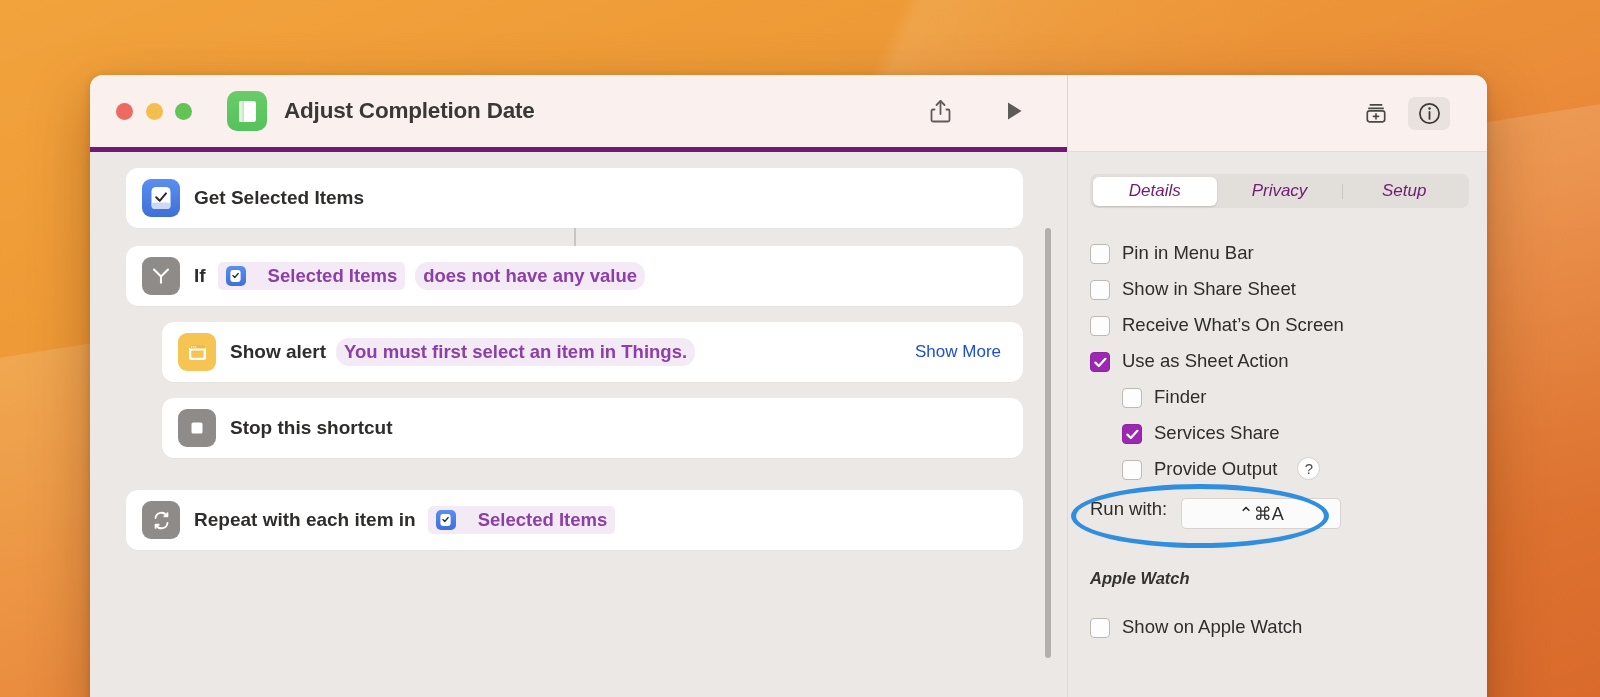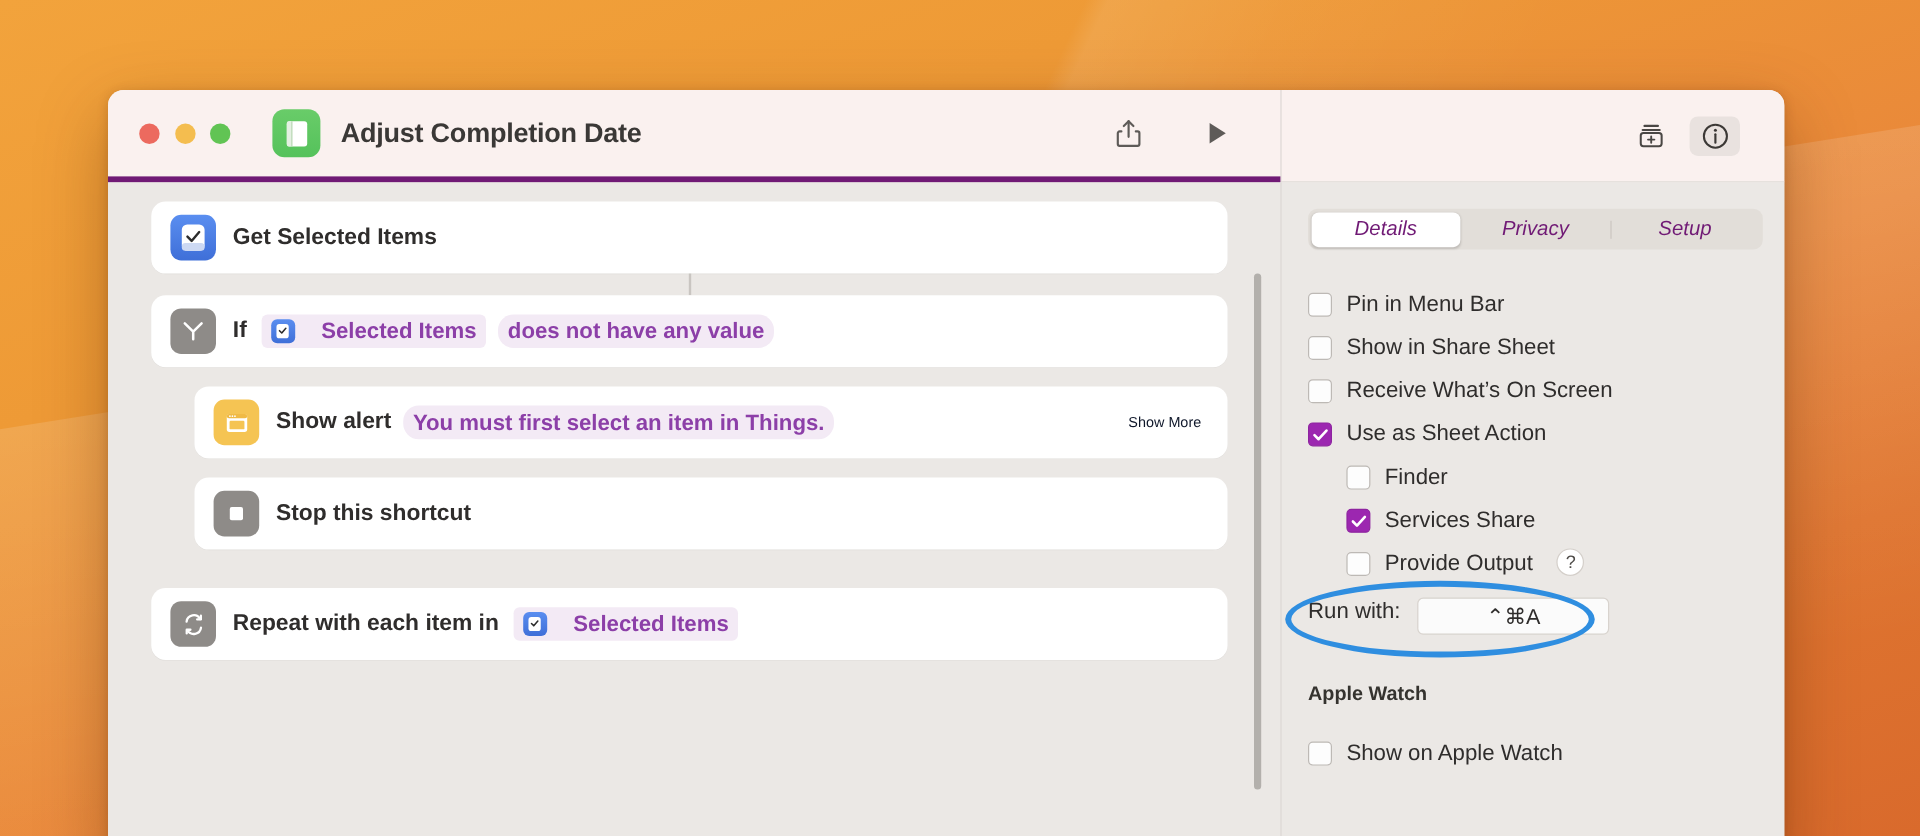--- a/index.html
+++ b/index.html
@@ -214,22 +214,22 @@
   .token .mini {
     width: 20px; height: 20px;
     border-radius: 5px;
     background: linear-gradient(180deg,#5a8ef0 0%,#3f6fd8 100%);
     display: inline-flex; align-items: center; justify-content: center;
     flex: 0 0 auto;
   }
 
   .show-more {
     margin-left: auto;
-    font-size: 12px;
-    color: #0f172a;
+    font-size: 17px;
+    color: #1d4ed8;
     white-space: nowrap;
     padding-right: 6px;
     text-align: center;
   }
 
   .connector {
     width: 2px;
     height: 18px;
     background: #c9c5c1;
     margin: 0 auto;
@@ -365,20 +365,21 @@
     border: 5px solid #2f8ee0;
     border-radius: 50%;
     pointer-events: none;
   }
 
   .section-head {
     margin-top: 33px;
     font-size: 16.5px;
     font-weight: 700;
     color: #35332f;
+    font-style: italic;
   }
 
   .watch-opt { margin-top: 14px; }
 </style>
 </head>
 <body>
 
 <div id="desktop">
 
   <div id="window">

